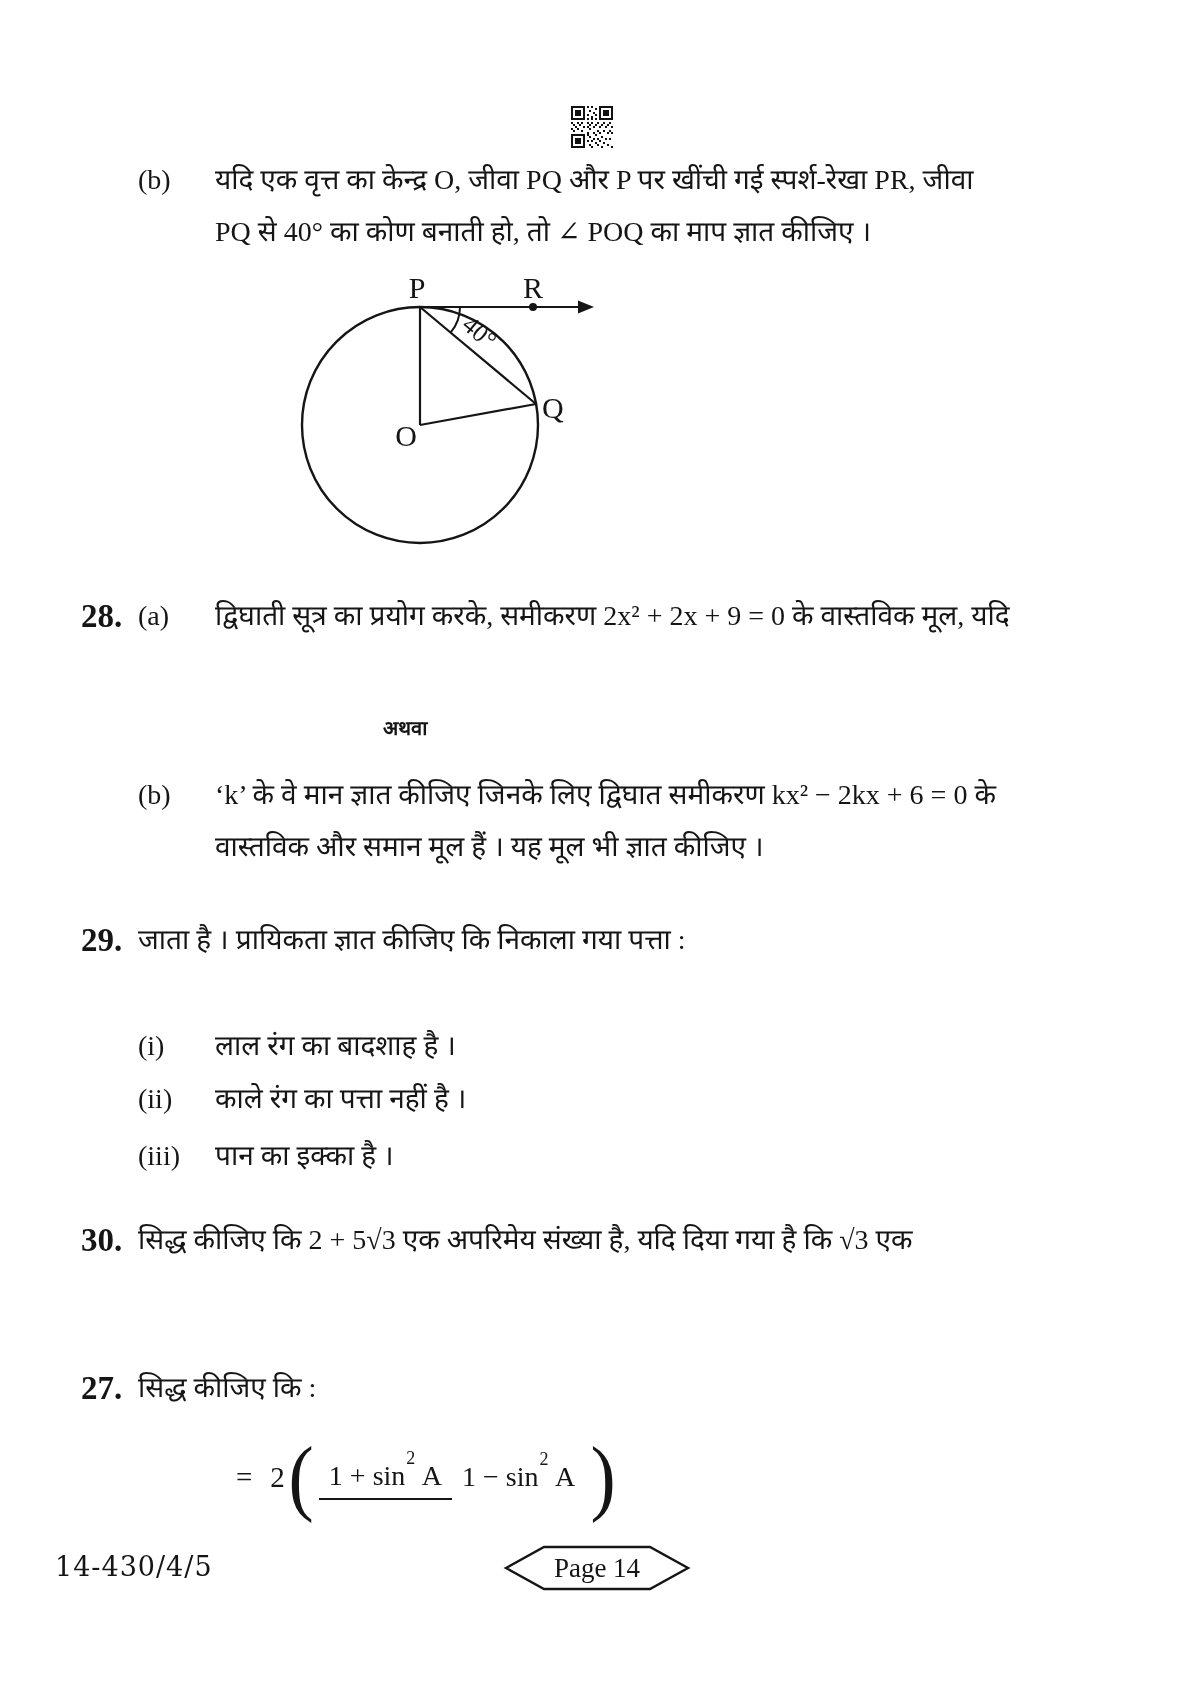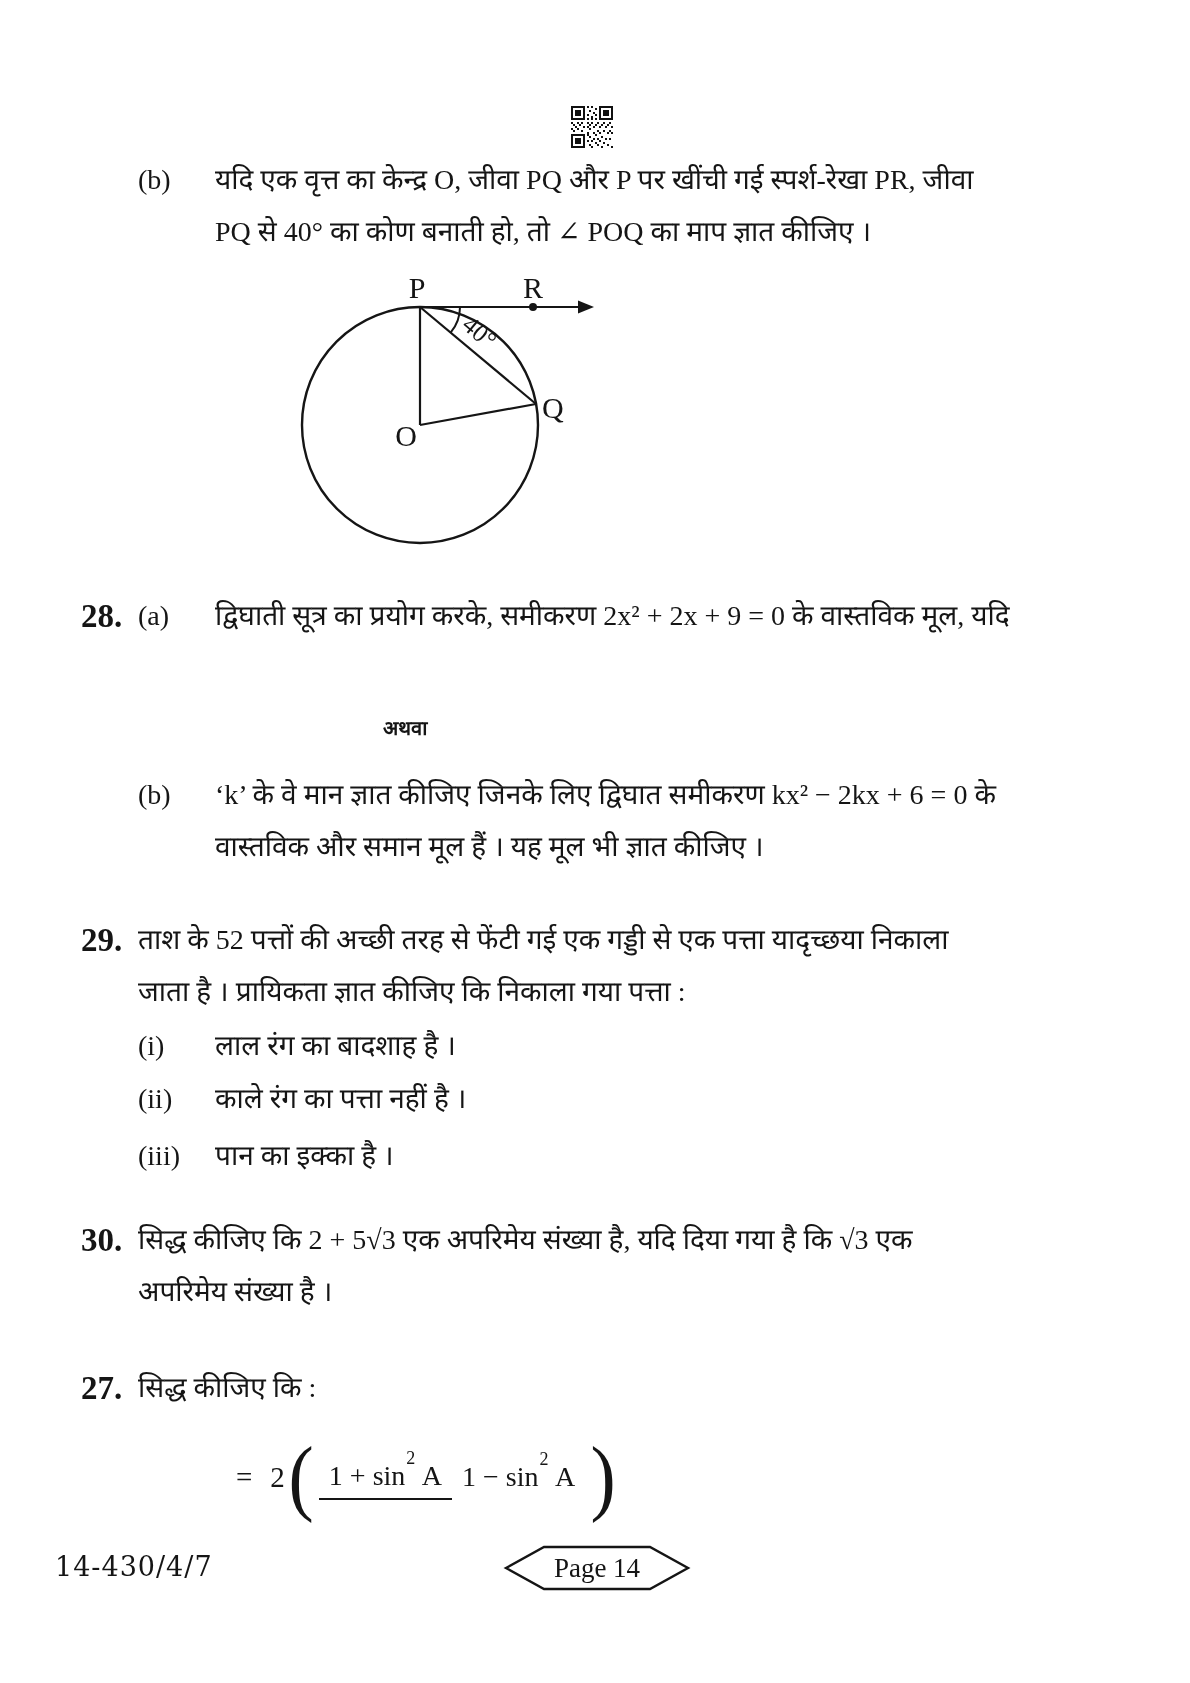--- a/index.html
+++ b/index.html
@@ -87,21 +87,20 @@
     <span class="sublabel">(b)</span>
     <div class="qtext indent2">
       <div class="qline">‘k’ के वे मान ज्ञात कीजिए जिनके लिए द्विघात समीकरण kx² − 2kx + 6 = 0 के</div>
       <div class="qline">वास्तविक और समान मूल हैं । यह मूल भी ज्ञात कीजिए ।</div>
     </div>
   </div>
 
   <div class="abs" style="left:0;top:914px;width:1190px;">
     <span class="qnum">29.</span>
     <div class="qtext indent1">
-      <div class="qline">ताश के 52 पत्तों की अच्छी तरह से फेंटी गई एक गड्डी से एक पत्ता यादृच्छया निकाला</div>
       <div class="qline">जाता है । प्रायिकता ज्ञात कीजिए कि निकाला गया पत्ता :</div>
     </div>
   </div>
 
   <div class="abs" style="left:0;top:1020px;width:1190px;">
     <span class="sublabel">(i)</span>
     <div class="qtext indent2 itemline">लाल रंग का बादशाह है ।</div>
   </div>
   <div class="abs" style="left:0;top:1073px;width:1190px;">
     <span class="sublabel">(ii)</span>
@@ -109,21 +108,20 @@
   </div>
   <div class="abs" style="left:0;top:1130px;width:1190px;">
     <span class="sublabel">(iii)</span>
     <div class="qtext indent2 itemline">पान का इक्का है ।</div>
   </div>
 
   <div class="abs" style="left:0;top:1214px;width:1190px;">
     <span class="qnum">30.</span>
     <div class="qtext indent1">
       <div class="qline">सिद्ध कीजिए कि 2 + 5√3 एक अपरिमेय संख्या है, यदि दिया गया है कि √3 एक</div>
-      <div class="qline">अपरिमेय संख्या है ।</div>
     </div>
   </div>
 
   <div class="abs" style="left:0;top:1362px;width:1190px;">
     <span class="qnum">27.</span>
     <div class="qtext indent1">
       <div class="qline">सिद्ध कीजिए कि :</div>
     </div>
   </div>
 
@@ -131,21 +129,21 @@
     <span class="math eqsign">=</span>
     <span class="math coef">2</span>
     <span class="bigparen">(</span>
     <span class="frac">
       <span class="num"><span>1 + sin</span><sup class="mexp">2</sup><span> A</span></span>
       <span class="den"><span>1 − sin</span><sup class="mexp">2</sup><span> A</span></span>
     </span>
     <span class="bigparen">)</span>
   </div>
 
-  <div class="abs footer-code" style="left:55px;top:1544px;">14-430/4/7</div>
+  <div class="abs footer-code" style="left:55px;top:1544px;">14-430/4/5</div>
 
   <div class="abs" style="left:503px;top:1544px;">
     <svg width="188" height="48" viewBox="0 0 188 48">
       <polygon points="3,24 41,3 147,3 185,24 147,45 41,45" fill="#ffffff" stroke="#151515" stroke-width="2.4"></polygon>
       <text x="94" y="33" font-size="27" text-anchor="middle">Page 14</text>
     </svg>
   </div>
 
 </div>
 

